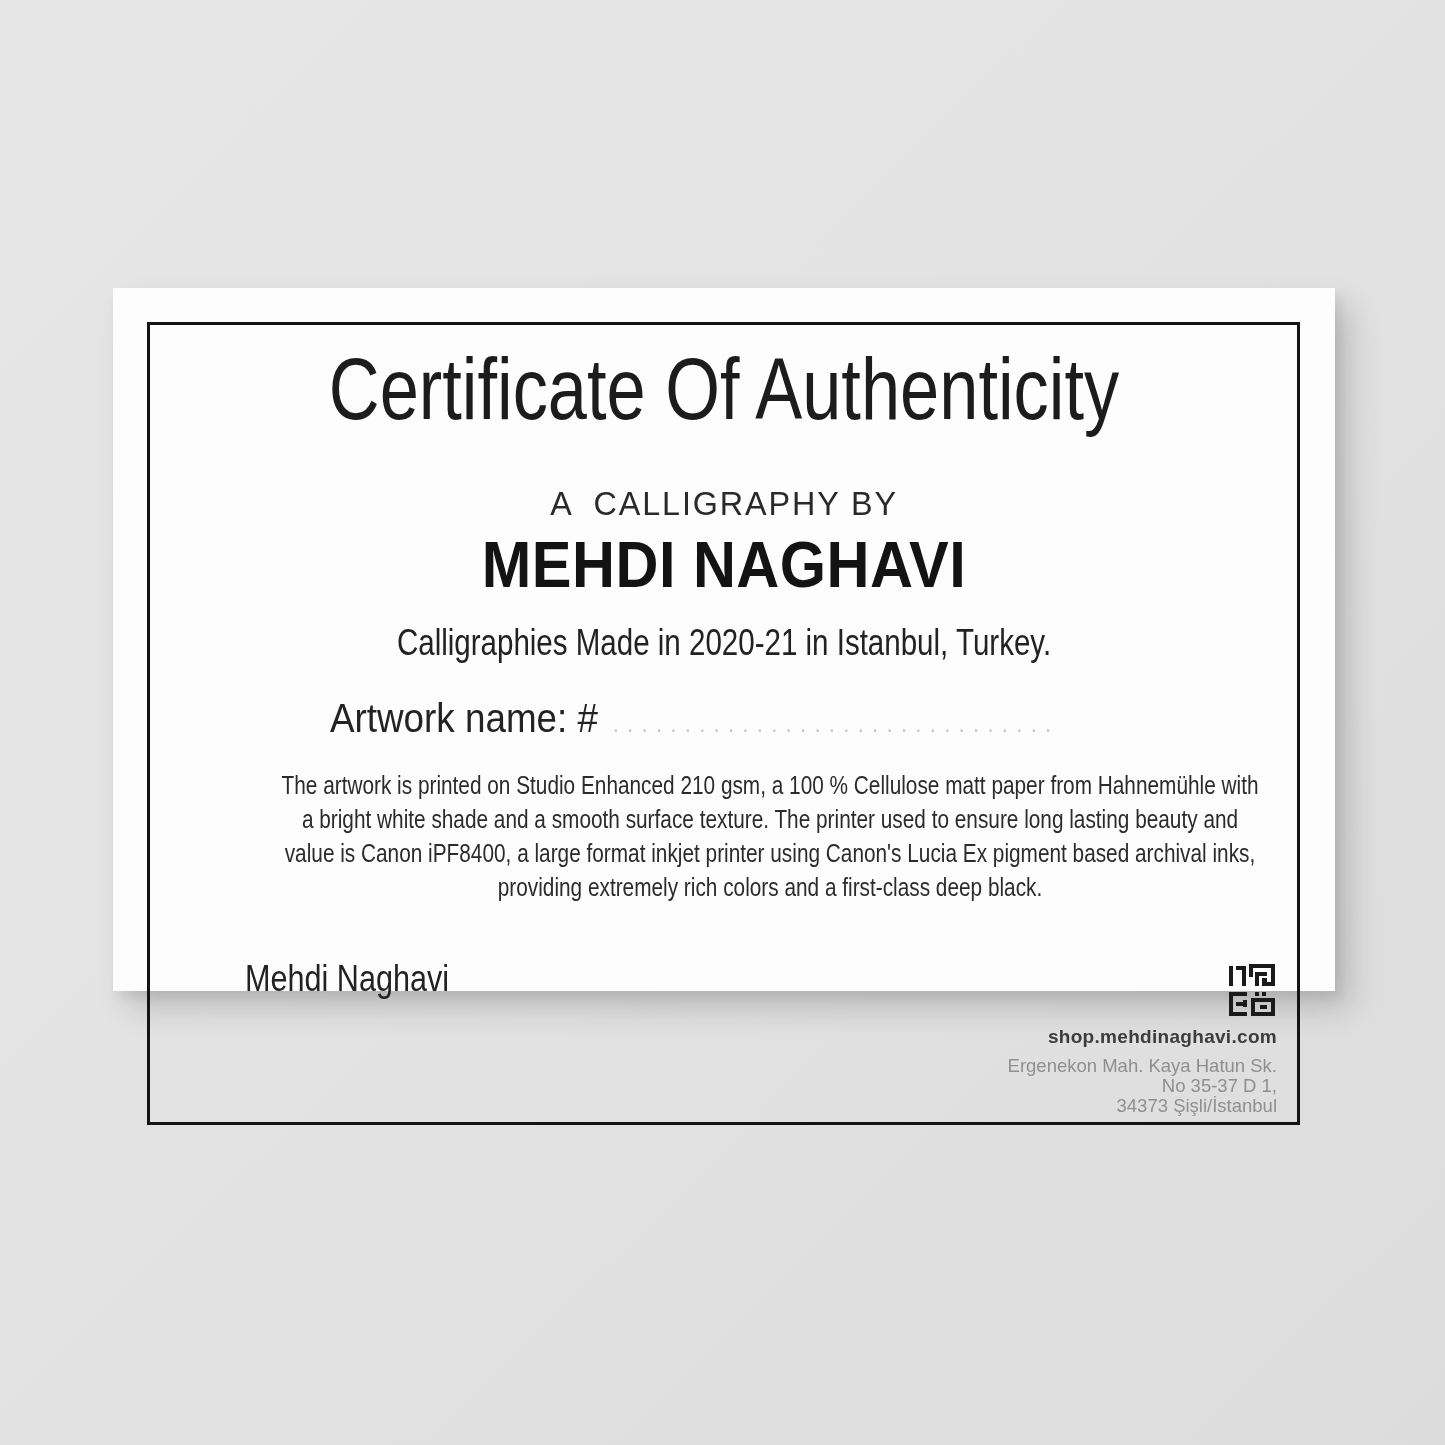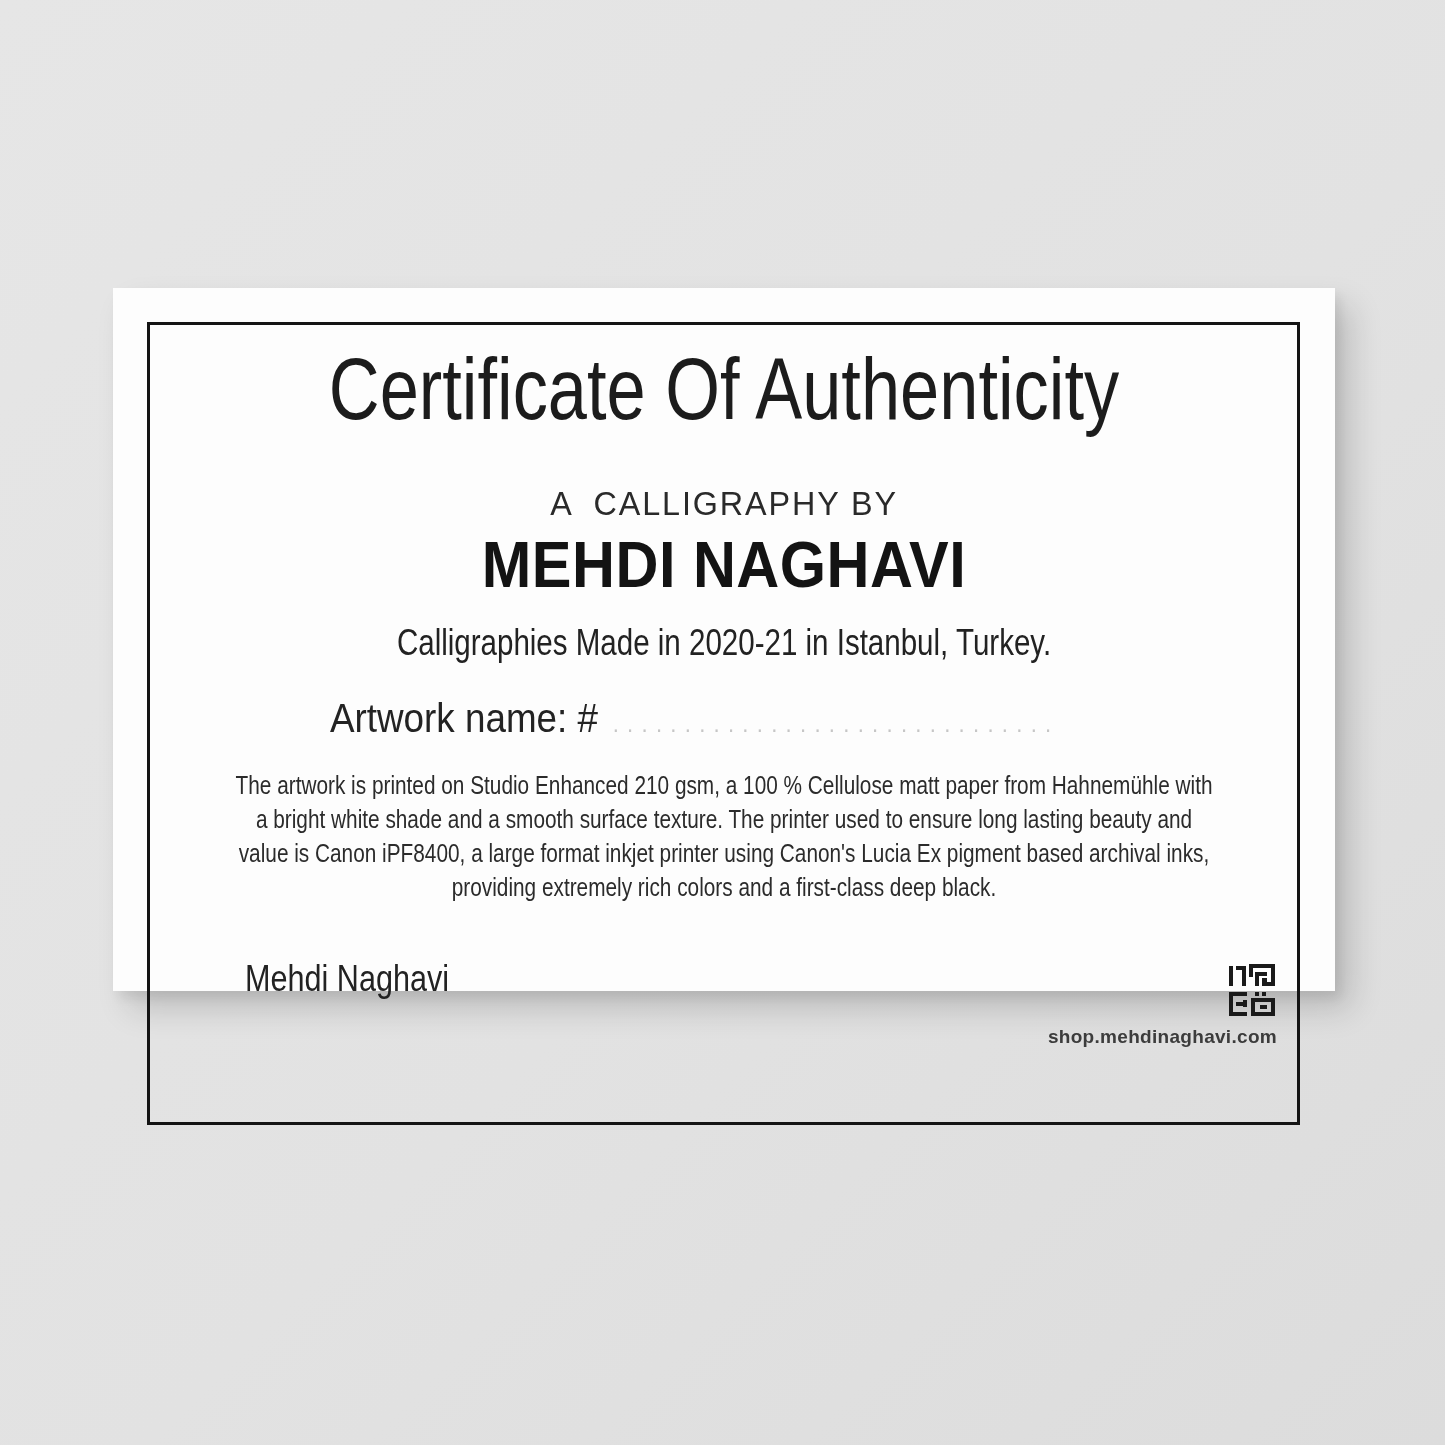--- a/index.html
+++ b/index.html
@@ -95,20 +95,21 @@
     color: #c6c6c6;
     margin-left: 16px;
   }
   .body-paragraph {
     position: absolute;
     left: 0;
     top: 480px;
     width: 100%;
     text-align: center;
     color: #2b2b2b;
+    padding-left: 46px;
   }
   .body-paragraph .line {
     font-size: 26px;
     line-height: 34px;
     white-space: nowrap;
     transform: scaleX(0.80);
     transform-origin: 50% 50%;
   }
   .signature {
     position: absolute;
@@ -199,14 +200,19 @@
           <rect x="33" y="28" width="4" height="4"></rect>
           <rect x="22" y="34" width="24" height="4"></rect>
           <rect x="22" y="38" width="4" height="10"></rect>
           <rect x="42" y="38" width="4" height="10"></rect>
           <rect x="22" y="48" width="24" height="4"></rect>
           <rect x="31" y="41" width="7" height="4"></rect>
         </g>
       </svg>
     </div>
     <div class="website">shop.mehdinaghavi.com</div>
+    <div class="address">
+      <div class="addr-line">Ergenekon Mah. Kaya Hatun Sk.</div>
+      <div class="addr-line">No 35-37 D 1,</div>
+      <div class="addr-line">34373 Şişli/İstanbul</div>
+    </div>
   </div>
 </div>
 
 </body></html>

